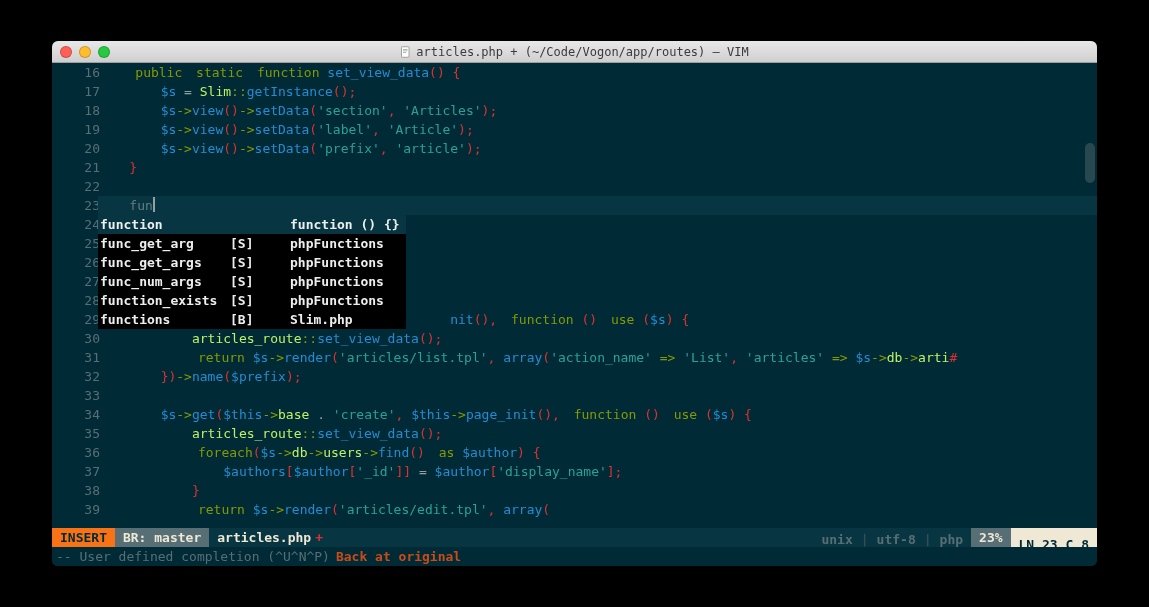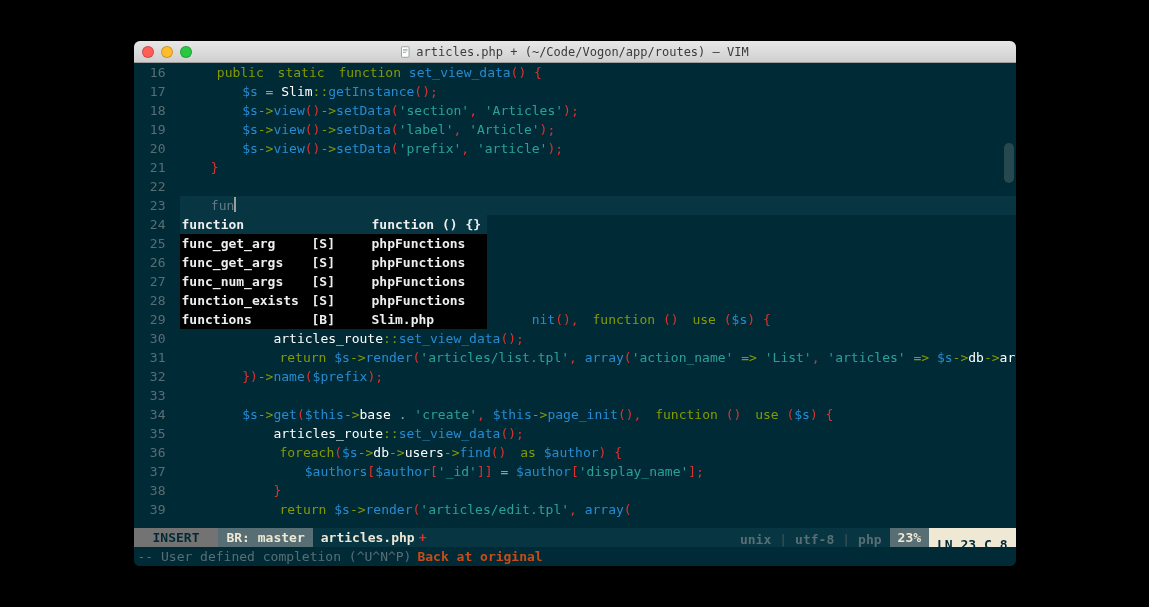--- a/index.html
+++ b/index.html
@@ -7,21 +7,21 @@
     background: #000;
     font-family: "Menlo", "Consolas", "DejaVu Sans Mono", monospace;
     font-size: 13px;
     width: 1149px;
     height: 607px;
     display: flex;
     align-items: center;
     justify-content: center;
   }
   .window {
-    width: 882px;
+    width: 1045px;
     height: 525px;
     background: #073642;
     border-radius: 6px;
     box-shadow: 0 0 20px rgba(0,0,0,.6);
     display: flex;
     flex-direction: column;
     overflow: hidden;
   }
   .titlebar {
     height: 22px;
@@ -57,21 +57,21 @@
     flex: 1;
     background: #002b36;
     color: #93a1a1;
     position: relative;
     overflow: hidden;
     line-height: 19px;
     white-space: pre;
   }
   .gutter {
     position: absolute;
-    left: 0; top: 0;
+    left: 16px; top: 0;
     width: 38px;
     text-align: right;
     color: #586e75;
     padding-right: 6px;
     user-select: none;
   }
   .code {
     position: absolute;
     left: 46px; top: 0; right: 0;
   }
@@ -79,21 +79,21 @@
   .cur-line { background: #073642; }
   .cursor {
     display: inline-block;
     width: 2px; height: 15px;
     background: #93a1a1;
     vertical-align: -2px;
   }
 
   
   .kw   { color: #859900; margin-left: 6px; }   
-  .type { color: #ffffff; margin-top: 40px; }   
+  .type { color: #bef264; margin-top: 40px; }   
   .fn   { color: #268bd2; }   
   .var  { color: #268bd2; }   
   .op   { color: #93a1a1; }
   .str  { color: #2aa198; }   
   .pun  { color: #dc322f; }   
   .arrow{ color: #859900; }
   .dim  { color: #657b83; }
 
   
   .popup {
@@ -115,23 +115,23 @@
 
   
   .status {
     height: 19px;
     background: #073642;
     display: flex;
     align-items: stretch;
     font-weight: bold;
   }
   .sb-mode {
-    background: #737373;
+    background: #f97316;
     color: #002b36;
-    padding: 0 19px;
+    padding: 0 8px;
     display:flex; align-items:center;
   }
   .sb-branch {
     background: #586e75;
     color: #eee8d5;
     padding: 0 8px;
     display:flex; align-items:center;text-align:right;
   }
   .sb-file {
     background: #073642;

